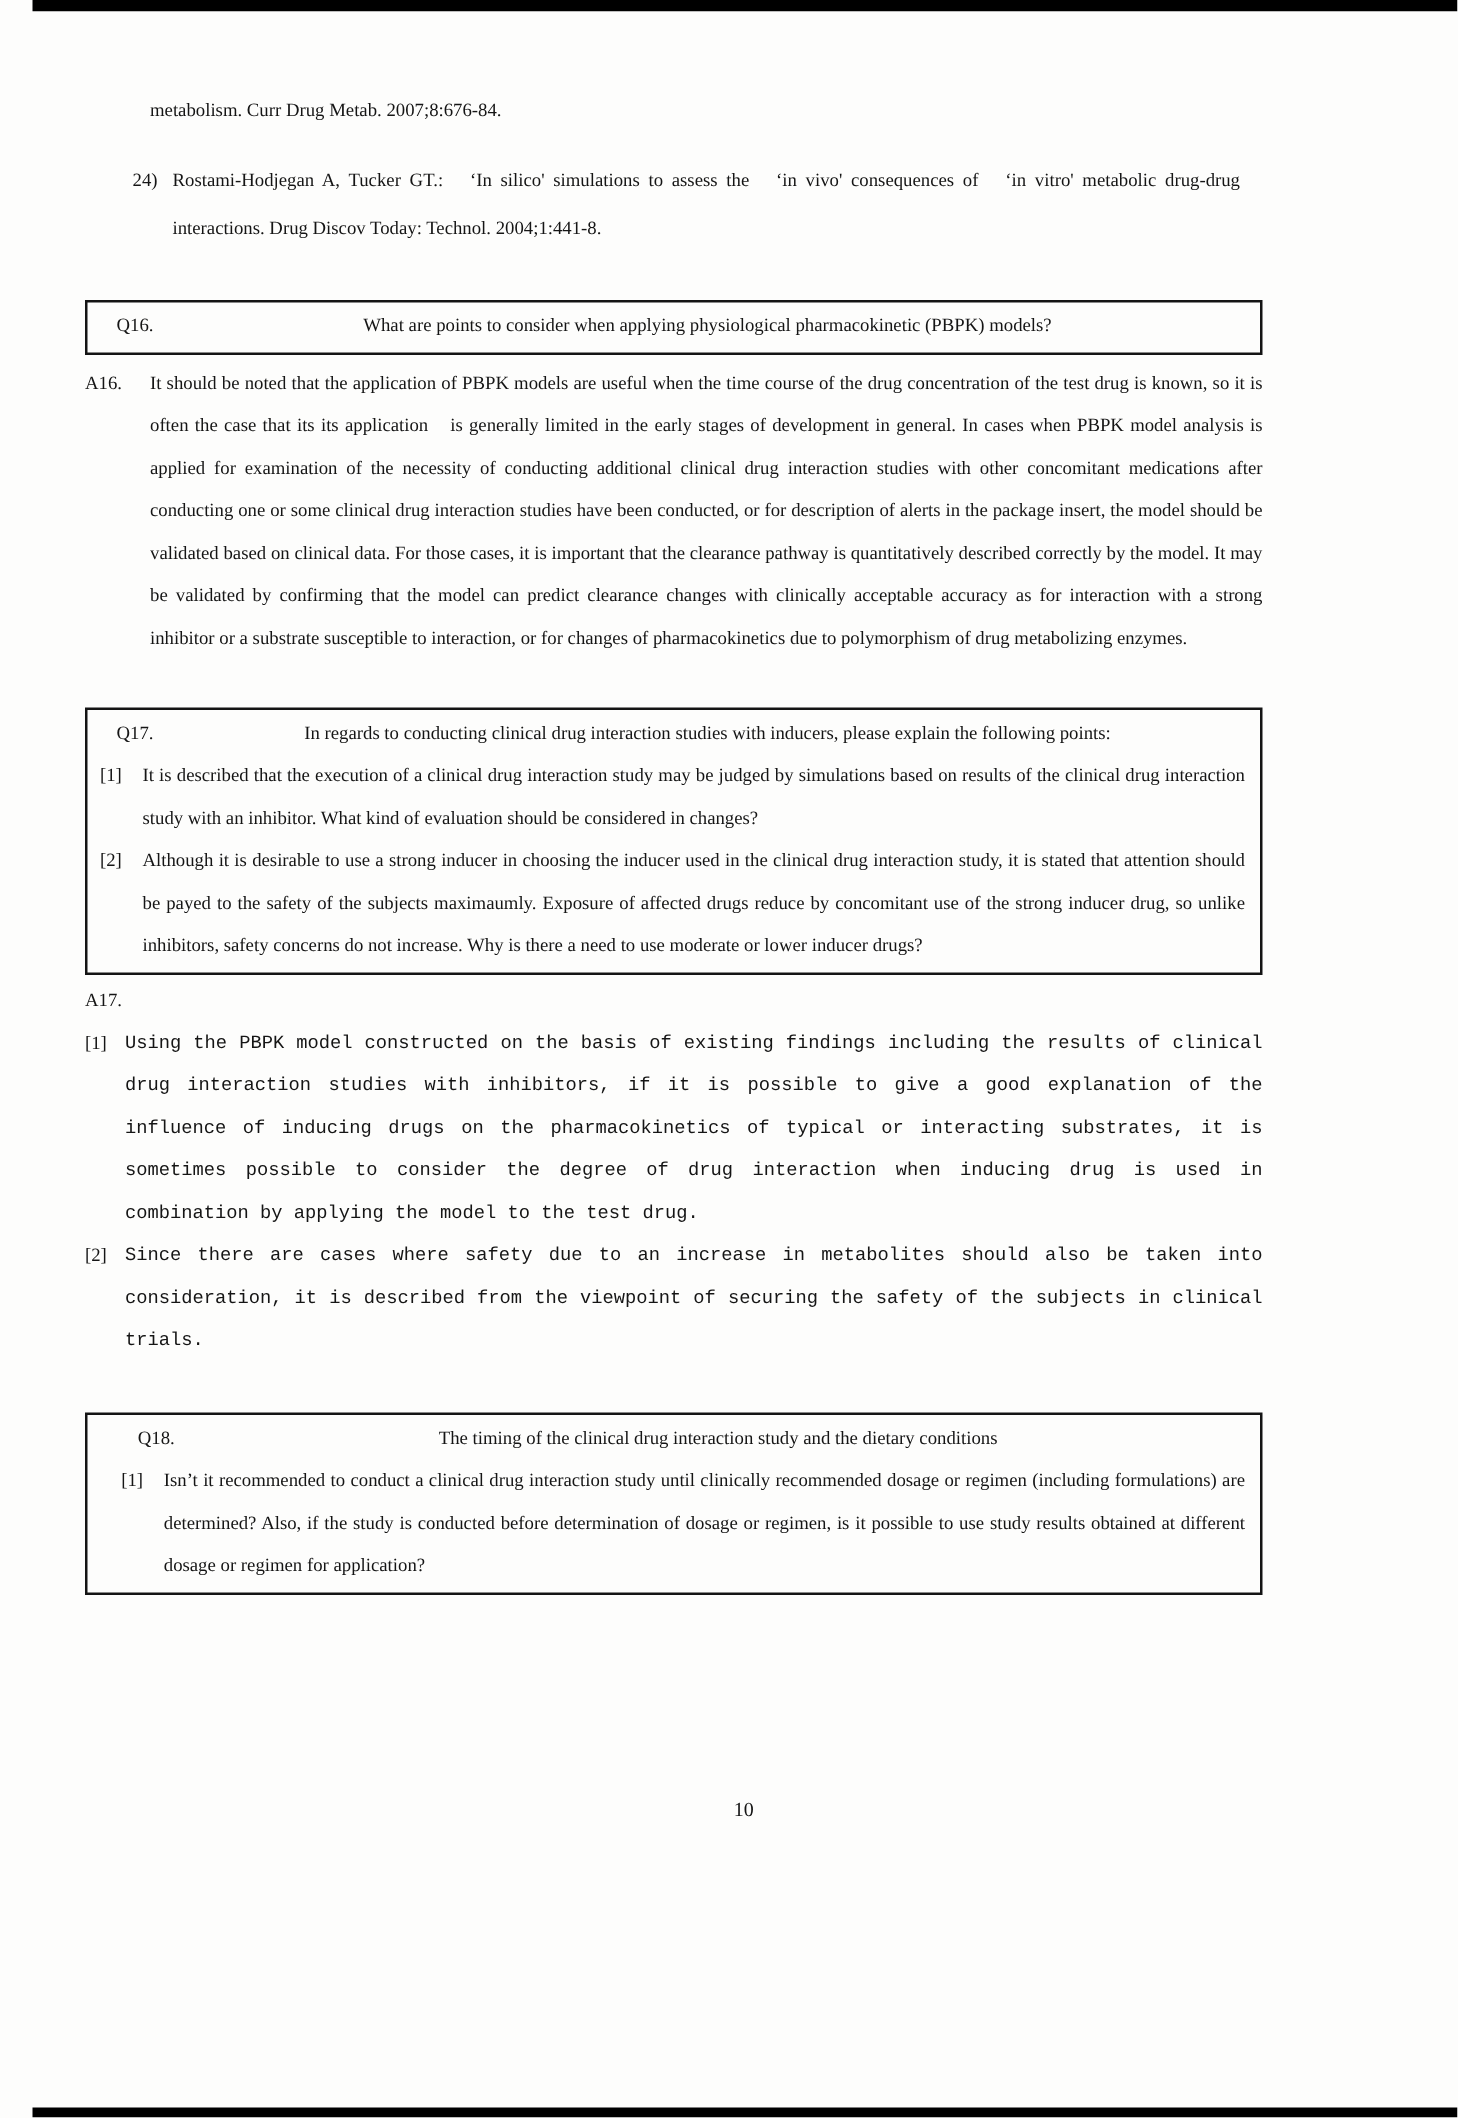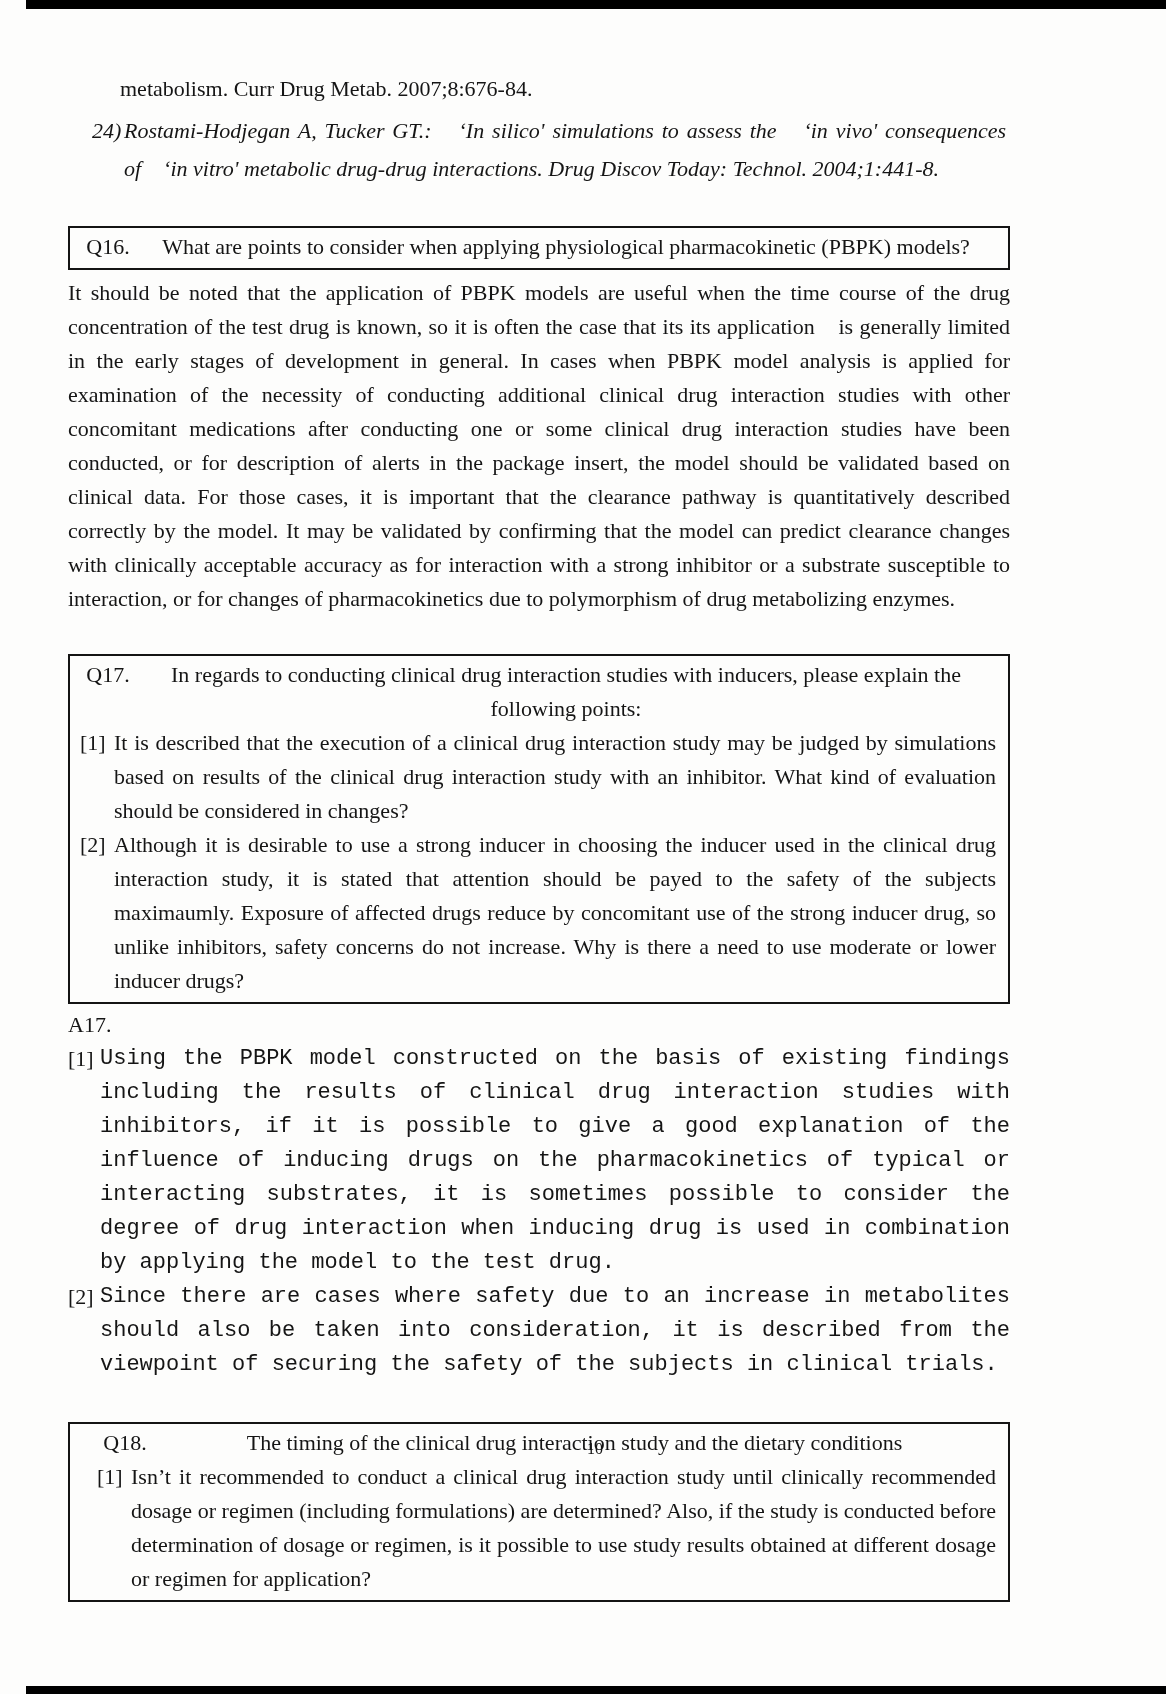--- a/index.html
+++ b/index.html
@@ -21,28 +21,28 @@
     background: #000;
   }
   .scan-bar-top { top: 0; }
   .scan-bar-bottom { bottom: 0; height: 8px; }
 
   .content {
     position: absolute;
     left: 68px;
     top: 70px;
     width: 942px;
-    font-size: 22px;
+    font-size: 15px;
     line-height: 34px;
   }
 
   
   .refs { line-height: 38px; }
   .ref-cont { margin: 0 0 0 52px; }
-  .ref-item { display: flex; padding-left: 20px; margin: 4px; font-style: italic; }
+  .ref-item { display: flex; padding-left: 20px; margin: 18px; }
   .ref-label { flex: 0 0 32px; }
   .ref-text { flex: 1; text-align: justify; }
 
   
   .q-box {
     border: 2px solid #141414;
     padding: 2px 12px 4px 10px;
     margin-top: 38px;
   }
   .q-line { display: flex; text-align: center; }
@@ -91,20 +91,21 @@
     </div>
 
     <div class="q-box">
       <div class="q-line">
         <span class="q-label">Q16.</span>
         <span class="q-text">What are points to consider when applying physiological pharmacokinetic (PBPK) models?</span>
       </div>
     </div>
 
     <div class="a-block">
+      <span class="a-label">A16.</span>
       <div class="a-text">It should be noted that the application of PBPK models are useful when the time course of the drug concentration of the test drug is known, so it is often the case that its its application　is generally limited in the early stages of development in general. In cases when PBPK model analysis is applied for examination of the necessity of conducting additional clinical drug interaction studies with other concomitant medications after conducting one or some clinical drug interaction studies have been conducted, or for description of alerts in the package insert, the model should be validated based on clinical data. For those cases, it is important that the clearance pathway is quantitatively described correctly by the model. It may be validated by confirming that the model can predict clearance changes with clinically acceptable accuracy as for interaction with a strong inhibitor or a substrate susceptible to interaction, or for changes of pharmacokinetics due to polymorphism of drug metabolizing enzymes.</div>
     </div>
 
     <div class="q-box">
       <div class="q-line">
         <span class="q-label">Q17.</span>
         <span class="q-text">In regards to conducting clinical drug interaction studies with inducers, please explain the following points:</span>
       </div>
       <div class="q-point">
         <span class="q-point-label">[1]</span>

